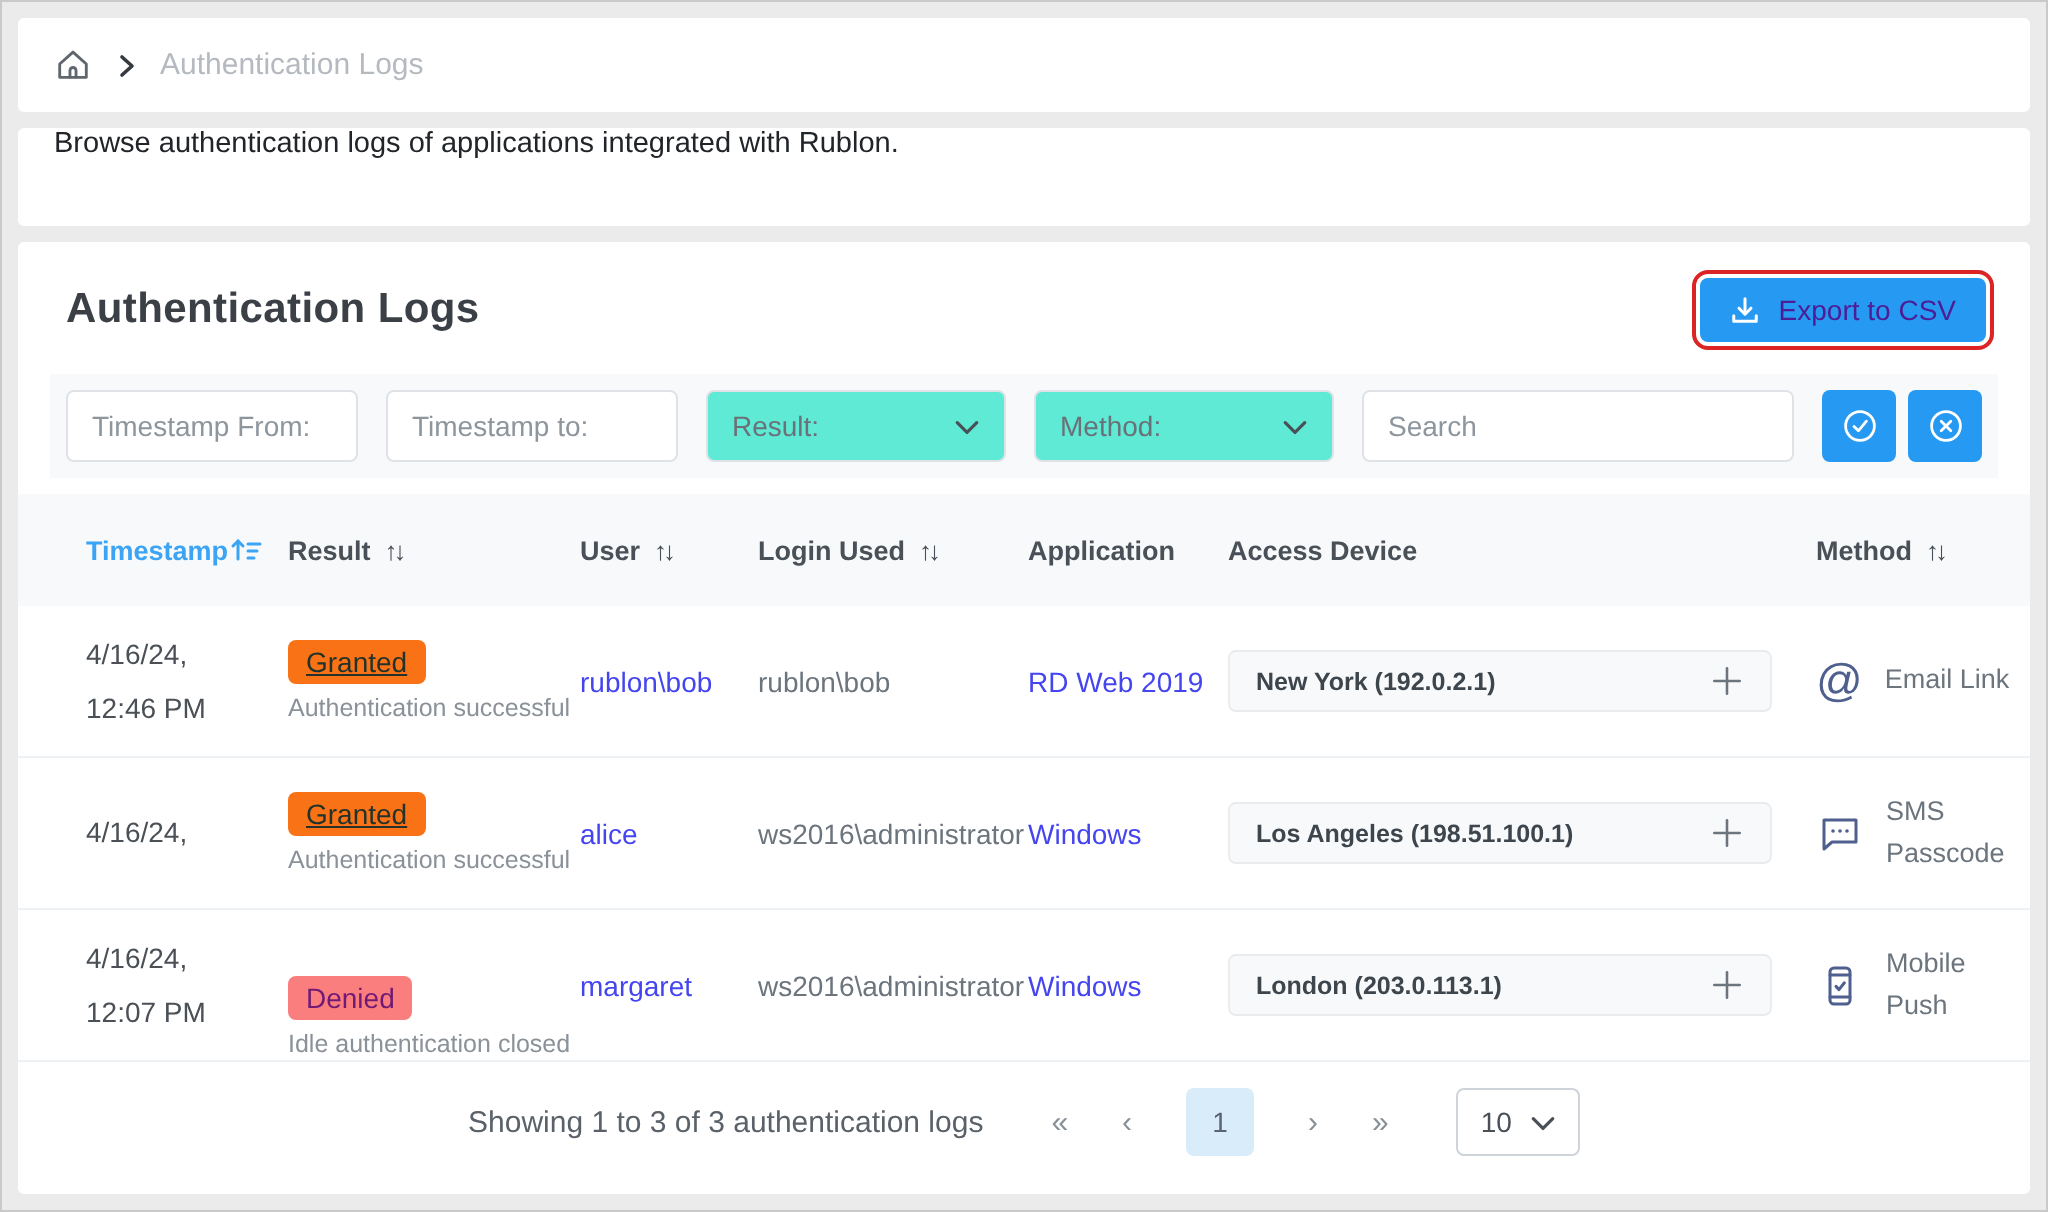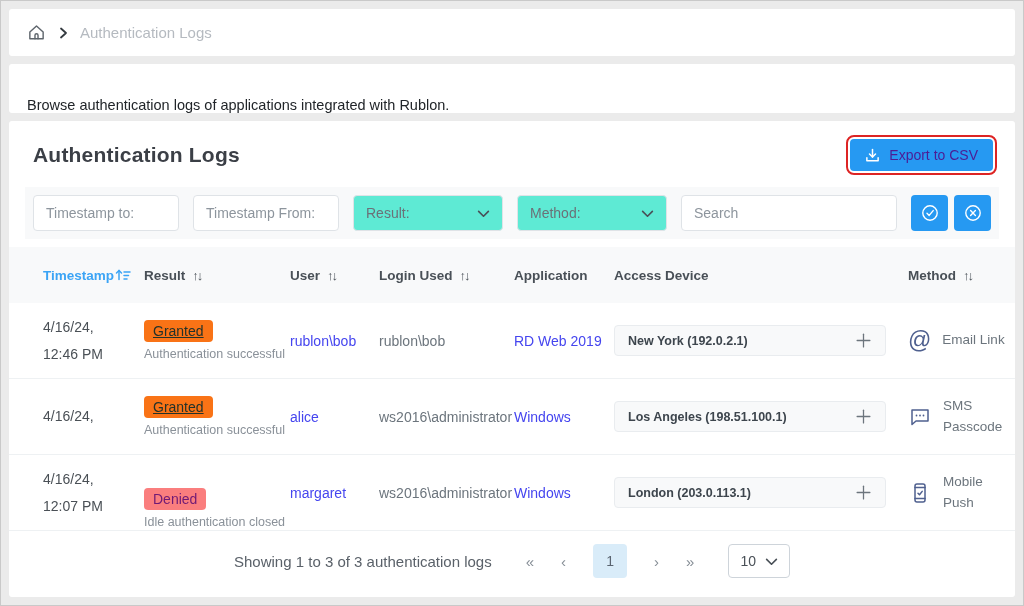--- a/index.html
+++ b/index.html
@@ -11,21 +11,21 @@
     overflow:hidden;
   }
   .page { height:100%; padding:8px; display:flex; flex-direction:column; gap:8px; }
   .card { background:#fff; border-radius:3px; }
 
   
   .breadcrumb-card { height:47px; flex:0 0 47px; display:flex; align-items:center; gap:11px; padding:0 18px; }
   .crumb-label { color:#b5bac0; font-size:15px; }
 
   
-  .intro-card { height:49px; flex:0 0 49px; display:flex; align-items:flex-end; padding:0 18px; font-size:14.5px; color:#212529; }
+  .intro-card { height:49px; flex:0 0 49px; display:flex; align-items:flex-start; padding:0 18px; font-size:14.5px; color:#212529; }
 
   
   .main-card { flex:1; display:flex; flex-direction:column; padding-top:14px; overflow:hidden; }
   .panel-header { display:flex; justify-content:space-between; align-items:center; padding:4px 22px 16px 24px; }
   .panel-title { font-size:21px; font-weight:600; color:#3b3f46; letter-spacing:.2px; }
   .export-btn { display:flex; align-items:center; gap:9px; background:#2699f2; color:#4c1d95; border:none; border-radius:4px; height:23px; padding:16px 15px; font-size:14px; font-family:inherit; outline:2px solid #dd2424; outline-offset:2px; cursor:pointer; }
 
   
   .filter-bar { margin:0 16px 8px; background:#f8f9fa; padding:8px; display:flex; align-items:center; gap:14px; }
   .filter-input { height:36px; border:1px solid #dfe3e7; border-radius:4px; padding:0 12px; font-size:14px; color:#495057; background:#fff; font-family:inherit; }
@@ -98,22 +98,22 @@
             <path d="M8 1.5 V9.5"></path>
               <polyline points="4.8,6.5 8,9.7 11.2,6.5"></polyline>
               <path d="M2 10.5 v3 h12 v-3"></path>
           </svg>
         </span>
         <span>Export to CSV</span>
       </button>
     </div>
 
     <div class="filter-bar">
+      <input class="filter-input w-ts" placeholder="Timestamp From:" style="">
       <input class="filter-input w-ts" placeholder="Timestamp to:" style="">
-      <input class="filter-input w-ts" placeholder="Timestamp From:" style="">
       <div class="select-box">
         <span>Result:</span>
         <span>
           <svg width="13" height="13" viewBox="0 0 12 12" fill="none" stroke="#495057" stroke-width="1.5" stroke-linecap="round" stroke-linejoin="round">
               <polyline points="1.5,4 6,8.5 10.5,4"></polyline>
             </svg>
         </span>
       </div>
       <div class="select-box">
         <span>Method:</span>

